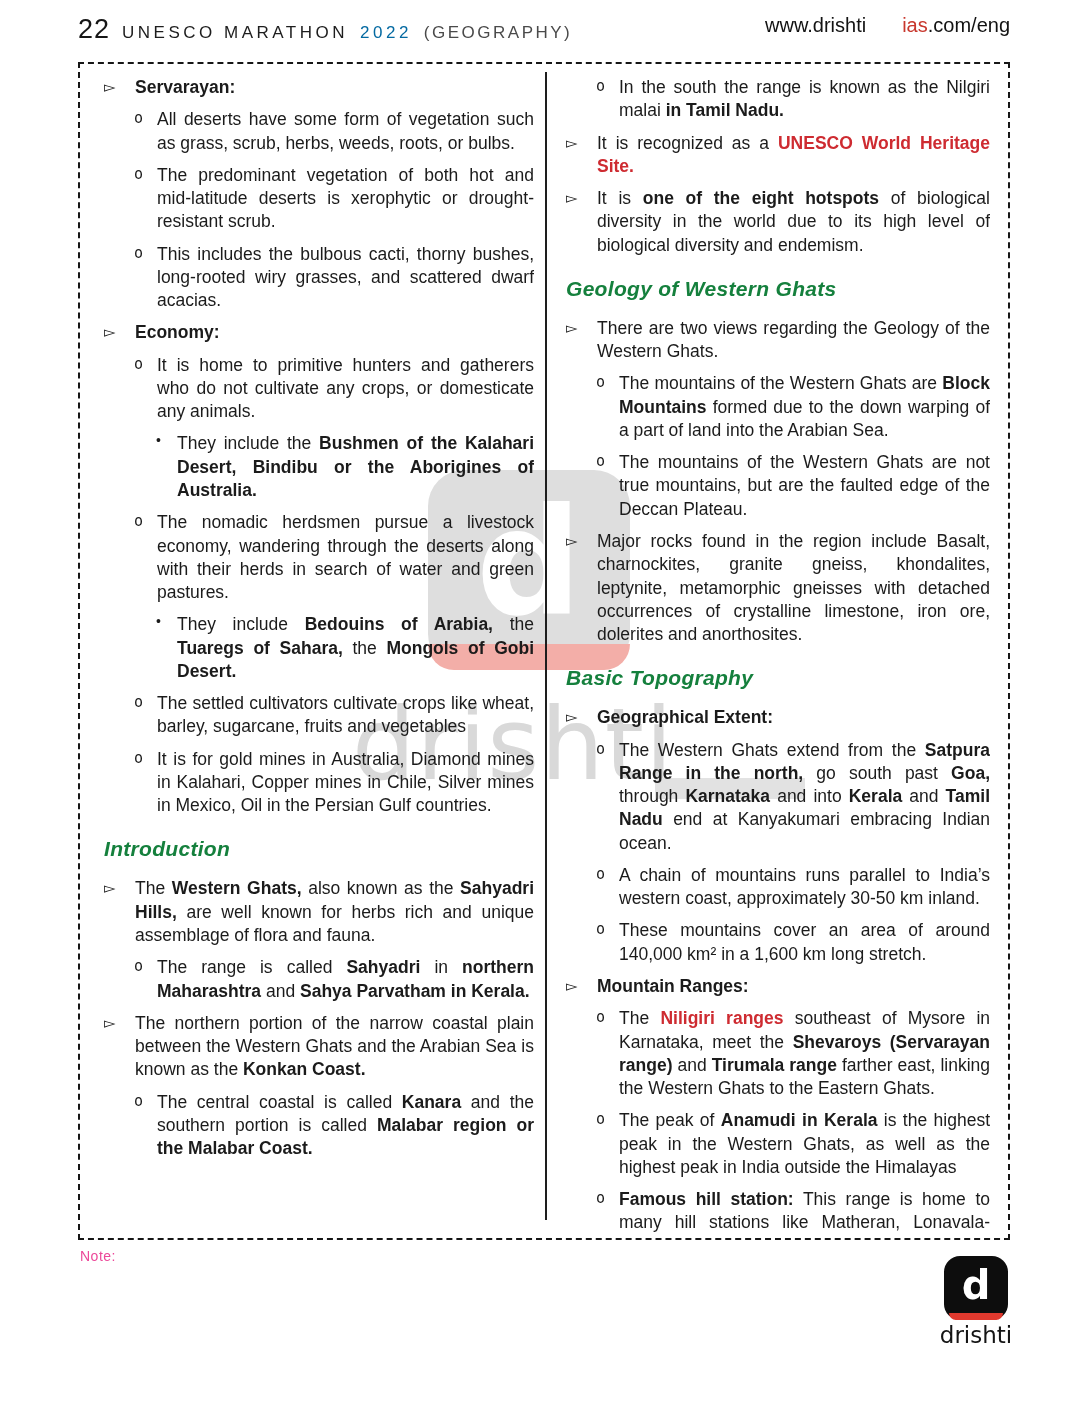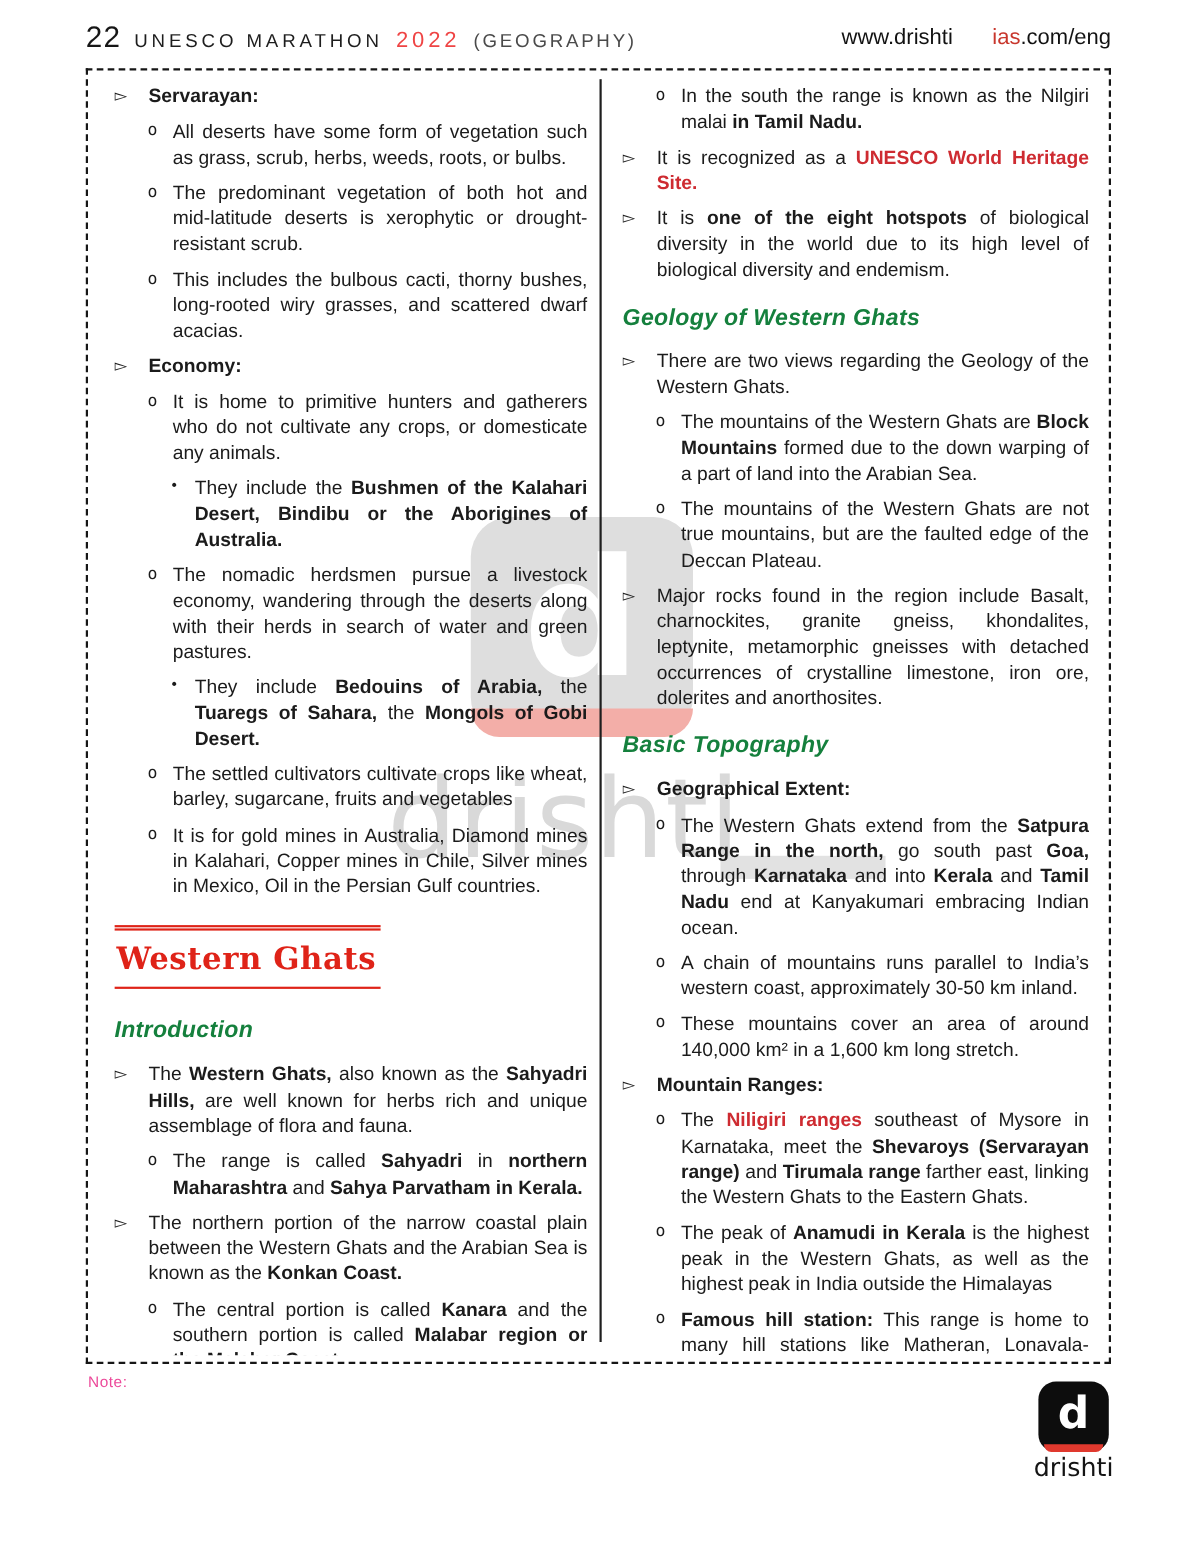--- a/index.html
+++ b/index.html
@@ -4,26 +4,26 @@
 <style>
   html,body{margin:0;padding:0;}
   body{
     width:1088px;height:1408px;position:relative;overflow:hidden;
     background:#ffffff;color:#1b1b1b;
     font-family:"Liberation Sans",sans-serif;
   }
   
   .page-header{
     position:absolute;top:14px;left:78px;width:932px;height:40px;
-    display:flex;justify-content:space-between;align-items:center;
+    display:flex;justify-content:space-between;align-items:flex-start;
   }
   .hdr-left{display:flex;align-items:baseline;gap:12px;}
   .hdr-pagenum{font-size:27px;letter-spacing:1px;color:#161616;}
   .hdr-title{font-size:17px;letter-spacing:3.5px;color:#1d1d1d;}
-  .hdr-year{font-size:20px;letter-spacing:3.5px;color:#ef4444;}
+  .hdr-year{font-size:17px;letter-spacing:3.5px;color:#0369a1;}
   .hdr-subject{font-size:17px;letter-spacing:2.5px;color:#4a4a4a;}
   .hdr-url{font-size:20px;color:#121212;}
   .hdr-url .red{color:#c8372d;padding-left:36px;}
   
   .content-box{
     position:absolute;top:62px;left:78px;width:928px;height:1174px;
     border:2px dashed #161616;background:transparent;
   }
   .col-divider{
     position:absolute;top:8px;bottom:18px;left:465px;width:0;
@@ -167,39 +167,36 @@
         <div class="li-text"><span>They include </span><span class="b">Bedouins of Arabia,</span><span> the </span><span class="b">Tuaregs of Sahara,</span><span> the </span><span class="b">Mongols of Gobi Desert.</span></div>
       </div>
       <div class="blk li2">
         <span class="bullet">o</span>
         <div class="li-text"><span>The settled cultivators cultivate crops like wheat, barley, sugarcane, fruits and vegetables</span></div>
       </div>
       <div class="blk li2">
         <span class="bullet">o</span>
         <div class="li-text"><span>It is for gold mines in Australia, Diamond mines in Kalahari, Copper mines in Chile, Silver mines in Mexico, Oil in the Persian Gulf countries.</span></div>
       </div>
-      <div class="h1-block">
-        <span class="h1-text"><span>Western Ghats</span></span>
-      </div>
       <div class="h2-block"><span>Introduction</span></div>
       <div class="blk li1">
         <span class="bullet">▻</span>
         <div class="li-text"><span>The </span><span class="b">Western Ghats,</span><span> also known as the </span><span class="b">Sahyadri Hills,</span><span> are well known for herbs rich and unique assemblage of flora and fauna.</span></div>
       </div>
       <div class="blk li2">
         <span class="bullet">o</span>
         <div class="li-text"><span>The range is called </span><span class="b">Sahyadri</span><span> in </span><span class="b">northern Maharashtra</span><span> and </span><span class="b">Sahya Parvatham in Kerala.</span></div>
       </div>
       <div class="blk li1">
         <span class="bullet">▻</span>
         <div class="li-text"><span>The northern portion of the narrow coastal plain between the Western Ghats and the Arabian Sea is known as the </span><span class="b">Konkan Coast.</span></div>
       </div>
       <div class="blk li2">
         <span class="bullet">o</span>
-        <div class="li-text"><span>The central portion is called </span><span class="b">Kanara</span><span> and the southern portion is called </span><span class="b">Malabar region or the Malabar Coast.</span></div>
+        <div class="li-text"><span>The central coastal is called </span><span class="b">Kanara</span><span> and the southern portion is called </span><span class="b">Malabar region or the Malabar Coast.</span></div>
       </div>
     </div>
   <div class="col col-right" id="col-right">
       <div class="blk li2">
         <span class="bullet">o</span>
         <div class="li-text"><span>In the south the range is known as the Nilgiri malai </span><span class="b">in Tamil Nadu.</span></div>
       </div>
       <div class="blk li1">
         <span class="bullet">▻</span>
         <div class="li-text"><span>It is recognized as a </span><span class="b red">UNESCO World Heritage Site.</span></div>

